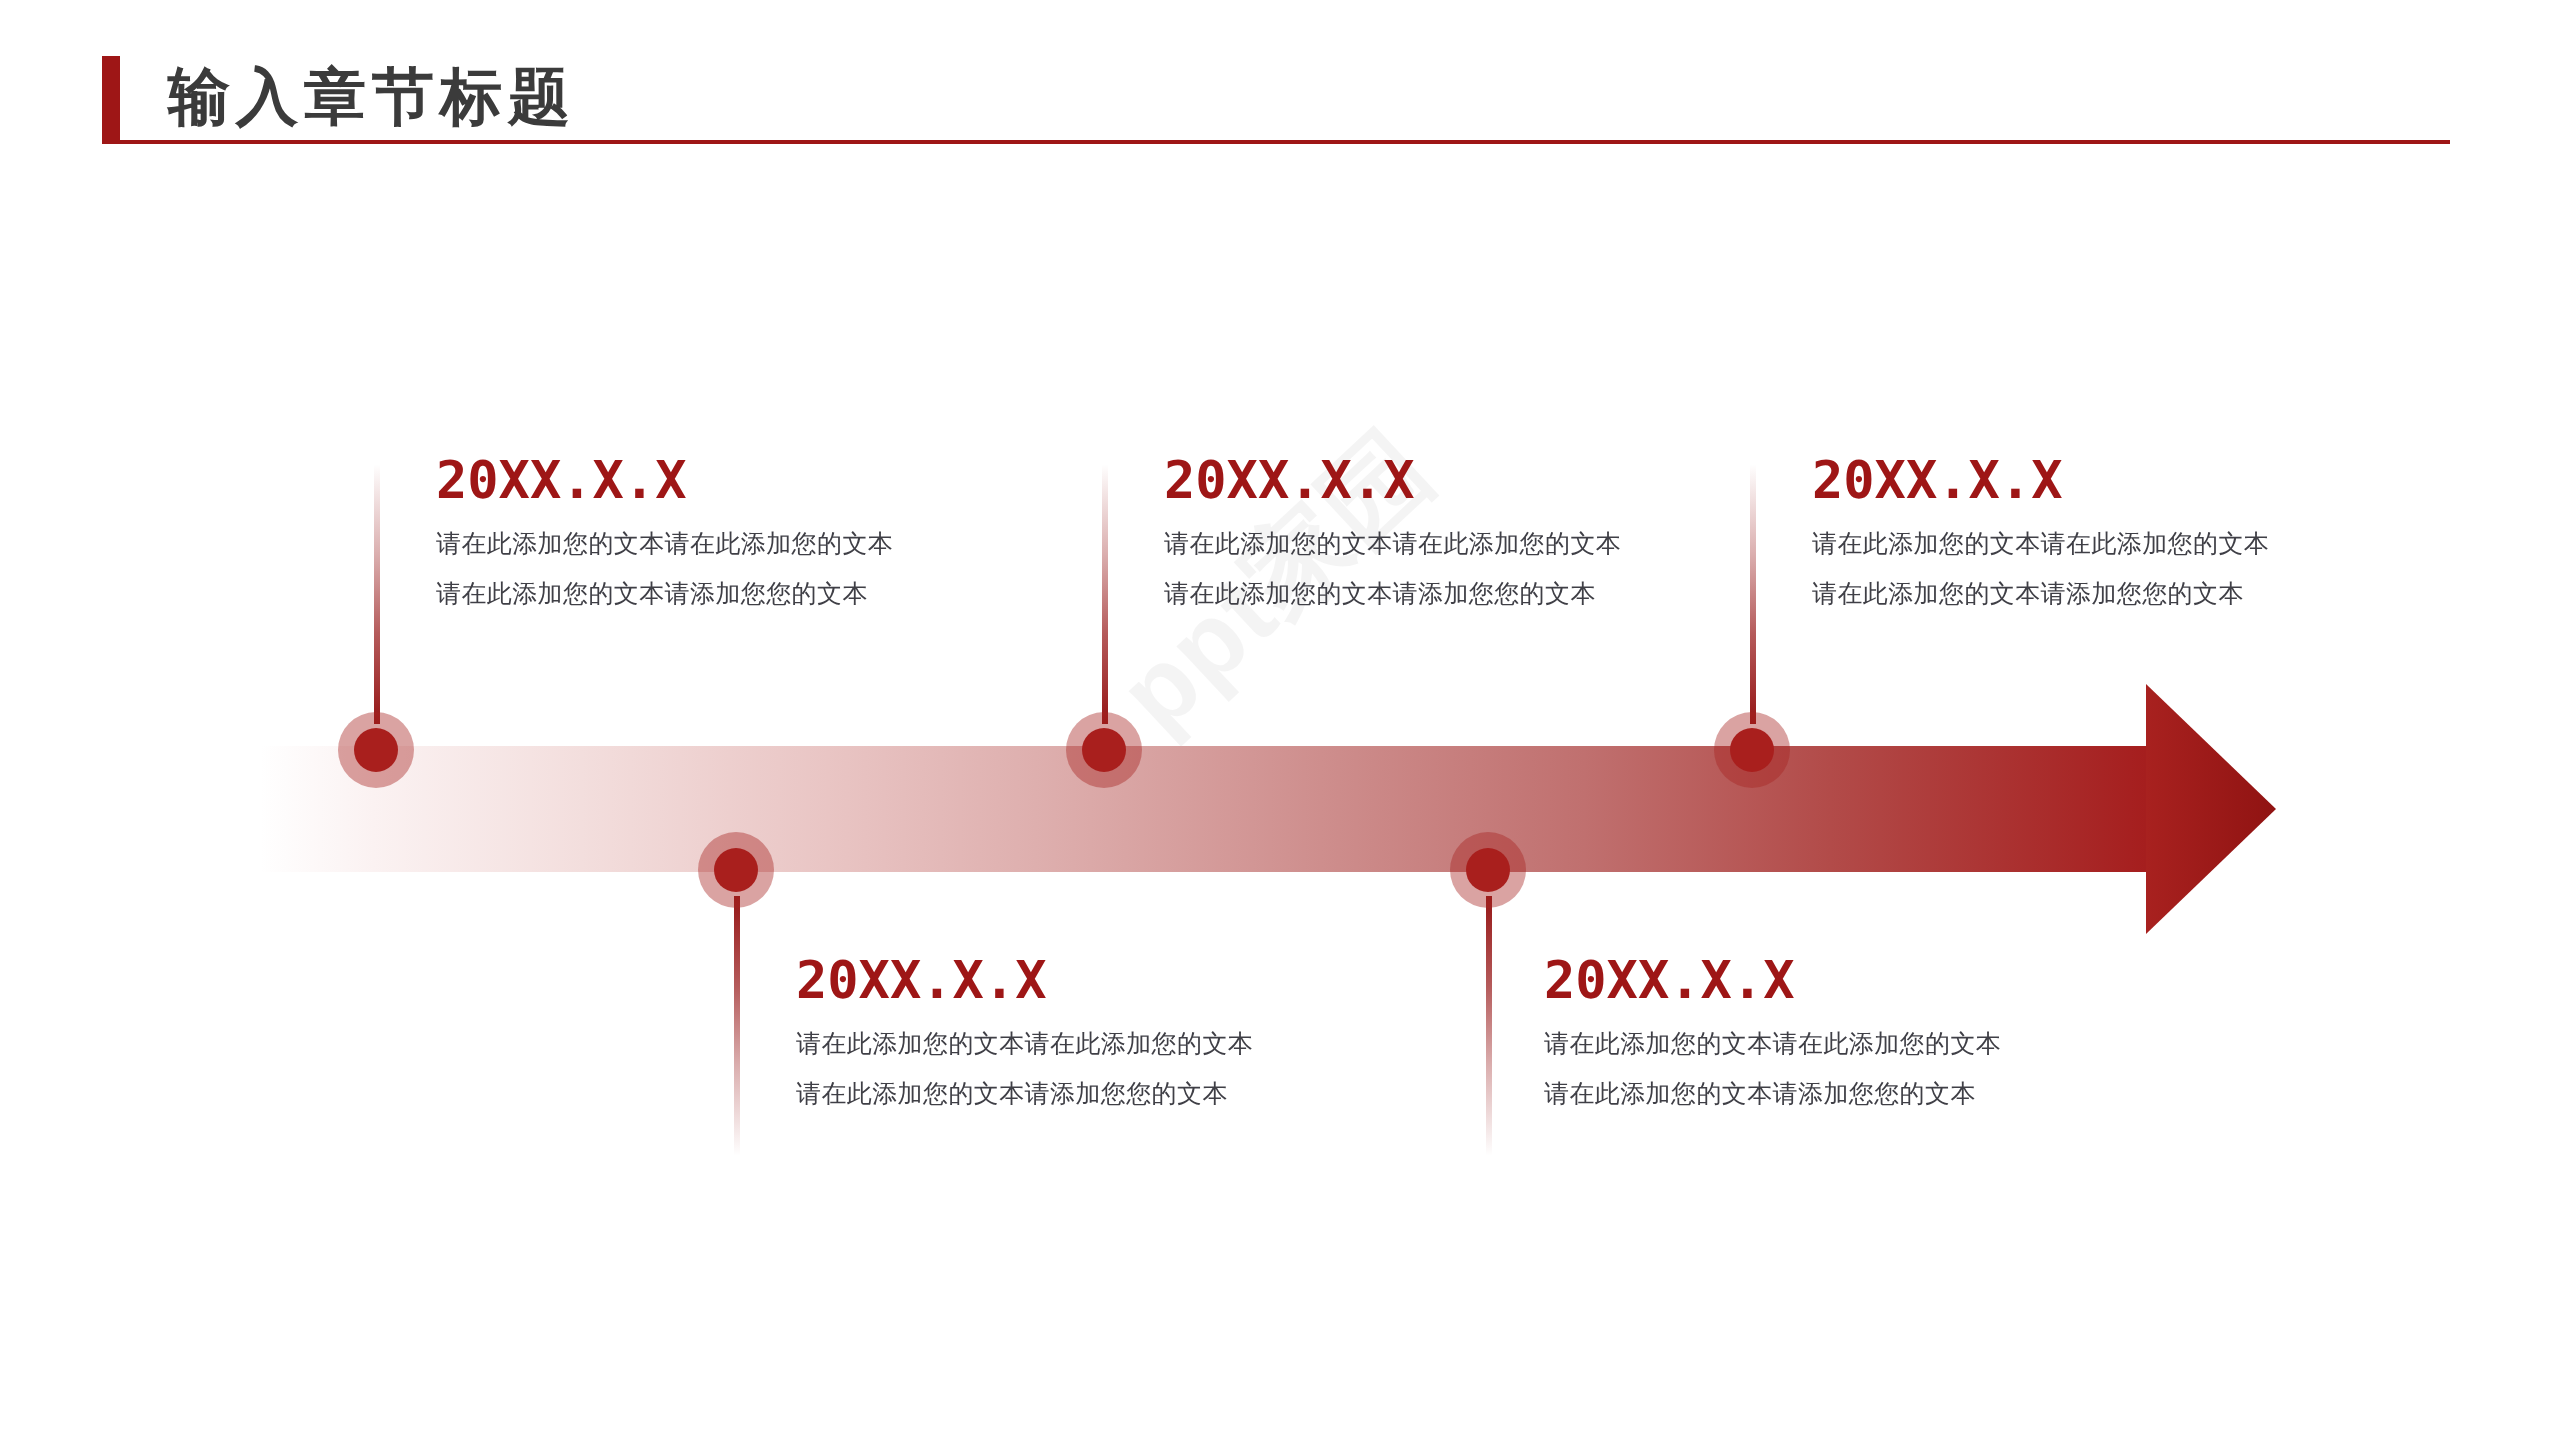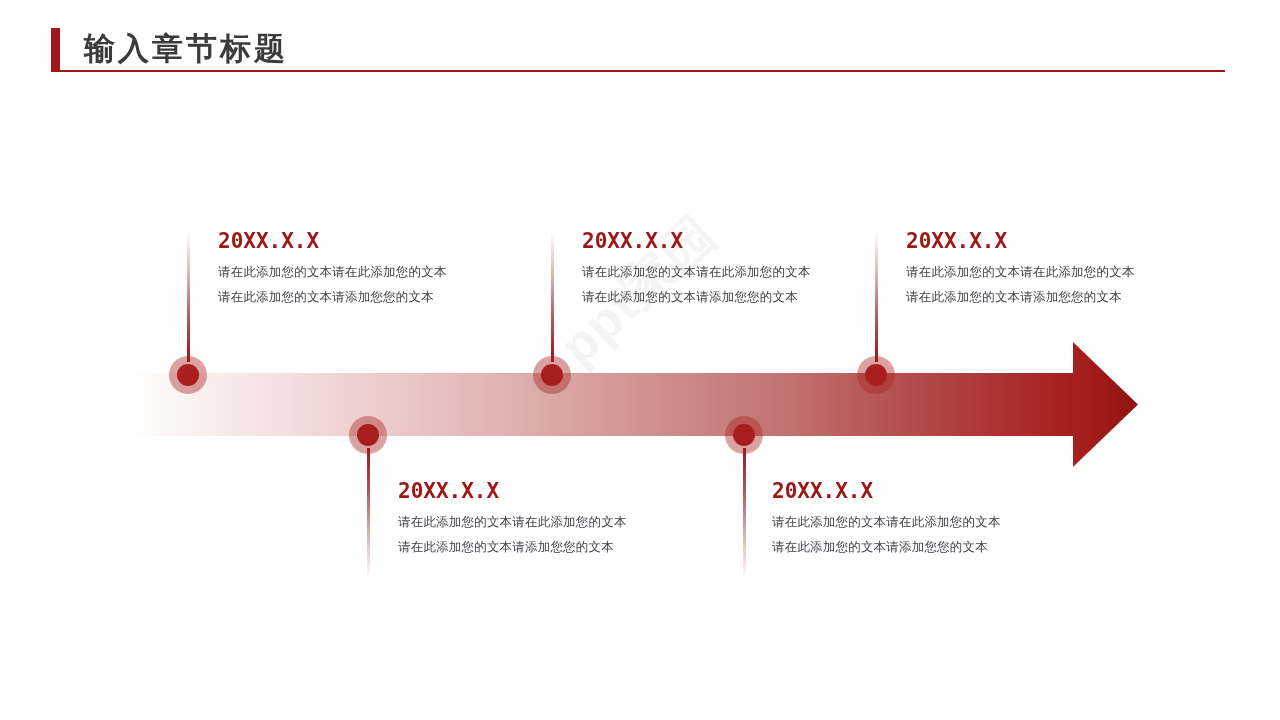--- a/index.html
+++ b/index.html
@@ -154,21 +154,21 @@
         rgba(150,22,22,1.00) 100%);
   }
 
   
   .tl-block {
     position: absolute;
     width: 250px;
   }
   .tl-date {
     font-family: "DejaVu Sans Mono", "Liberation Mono", monospace;
-    font-size: 21px;
+    font-size: 26px;
     font-weight: bold;
     color: #9e1616;
     letter-spacing: 0px;
     line-height: 26px;
     white-space: nowrap;
   }
   .tl-body {
     margin-top: 6px;
     font-size: 12.5px;
     font-weight: normal;

